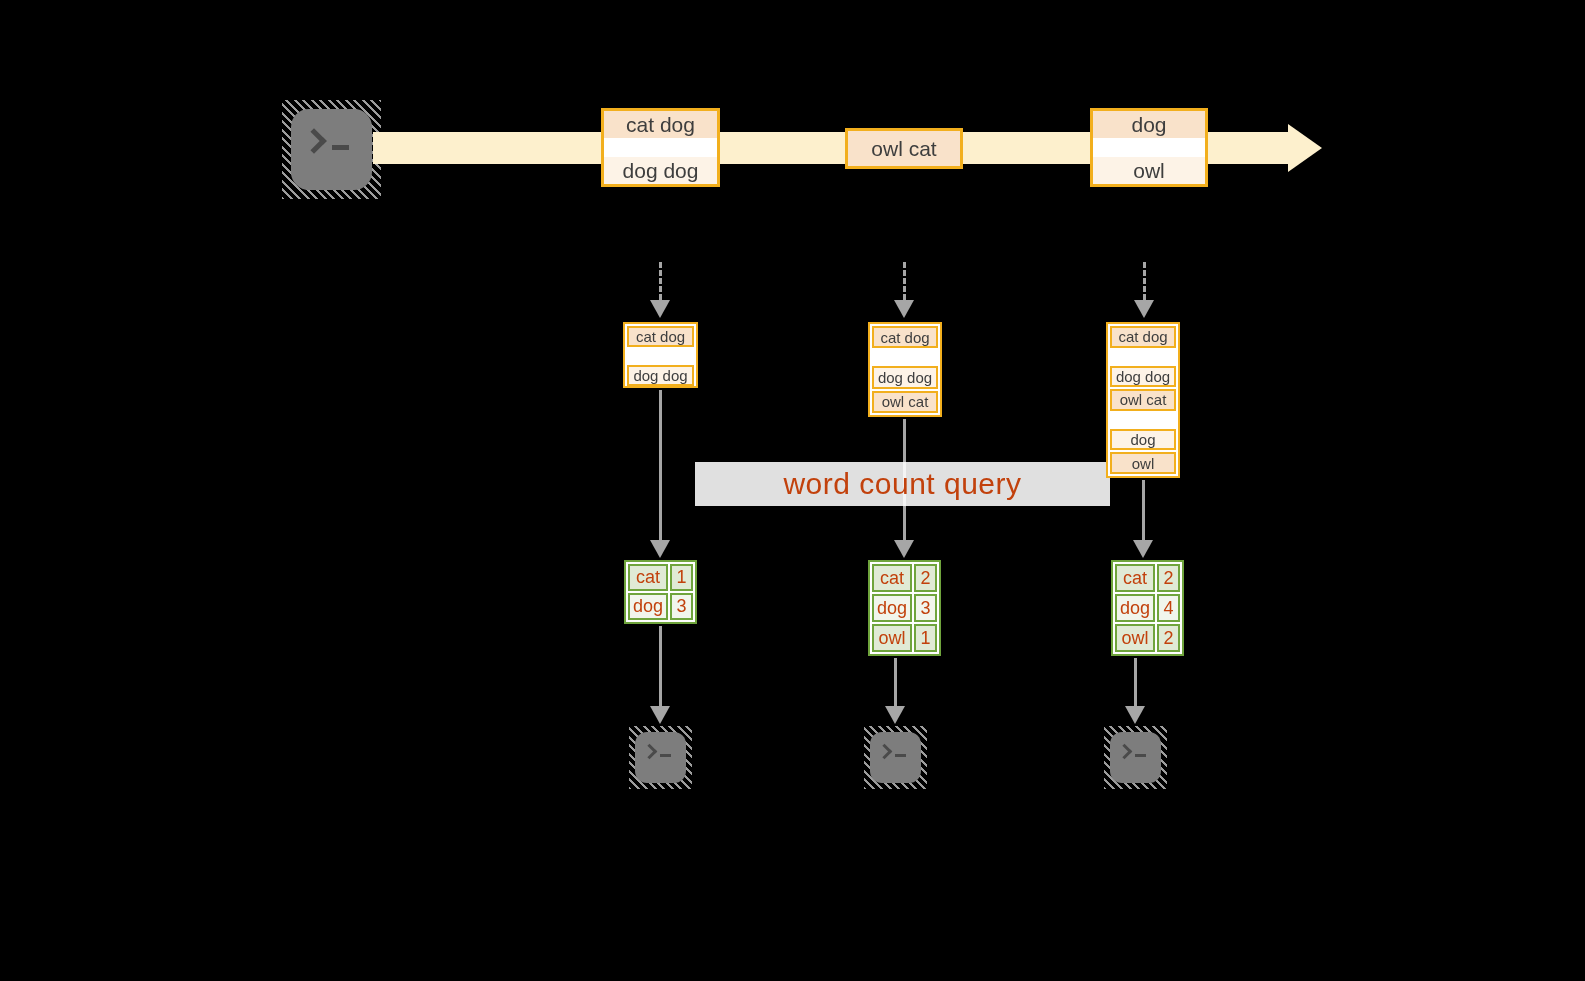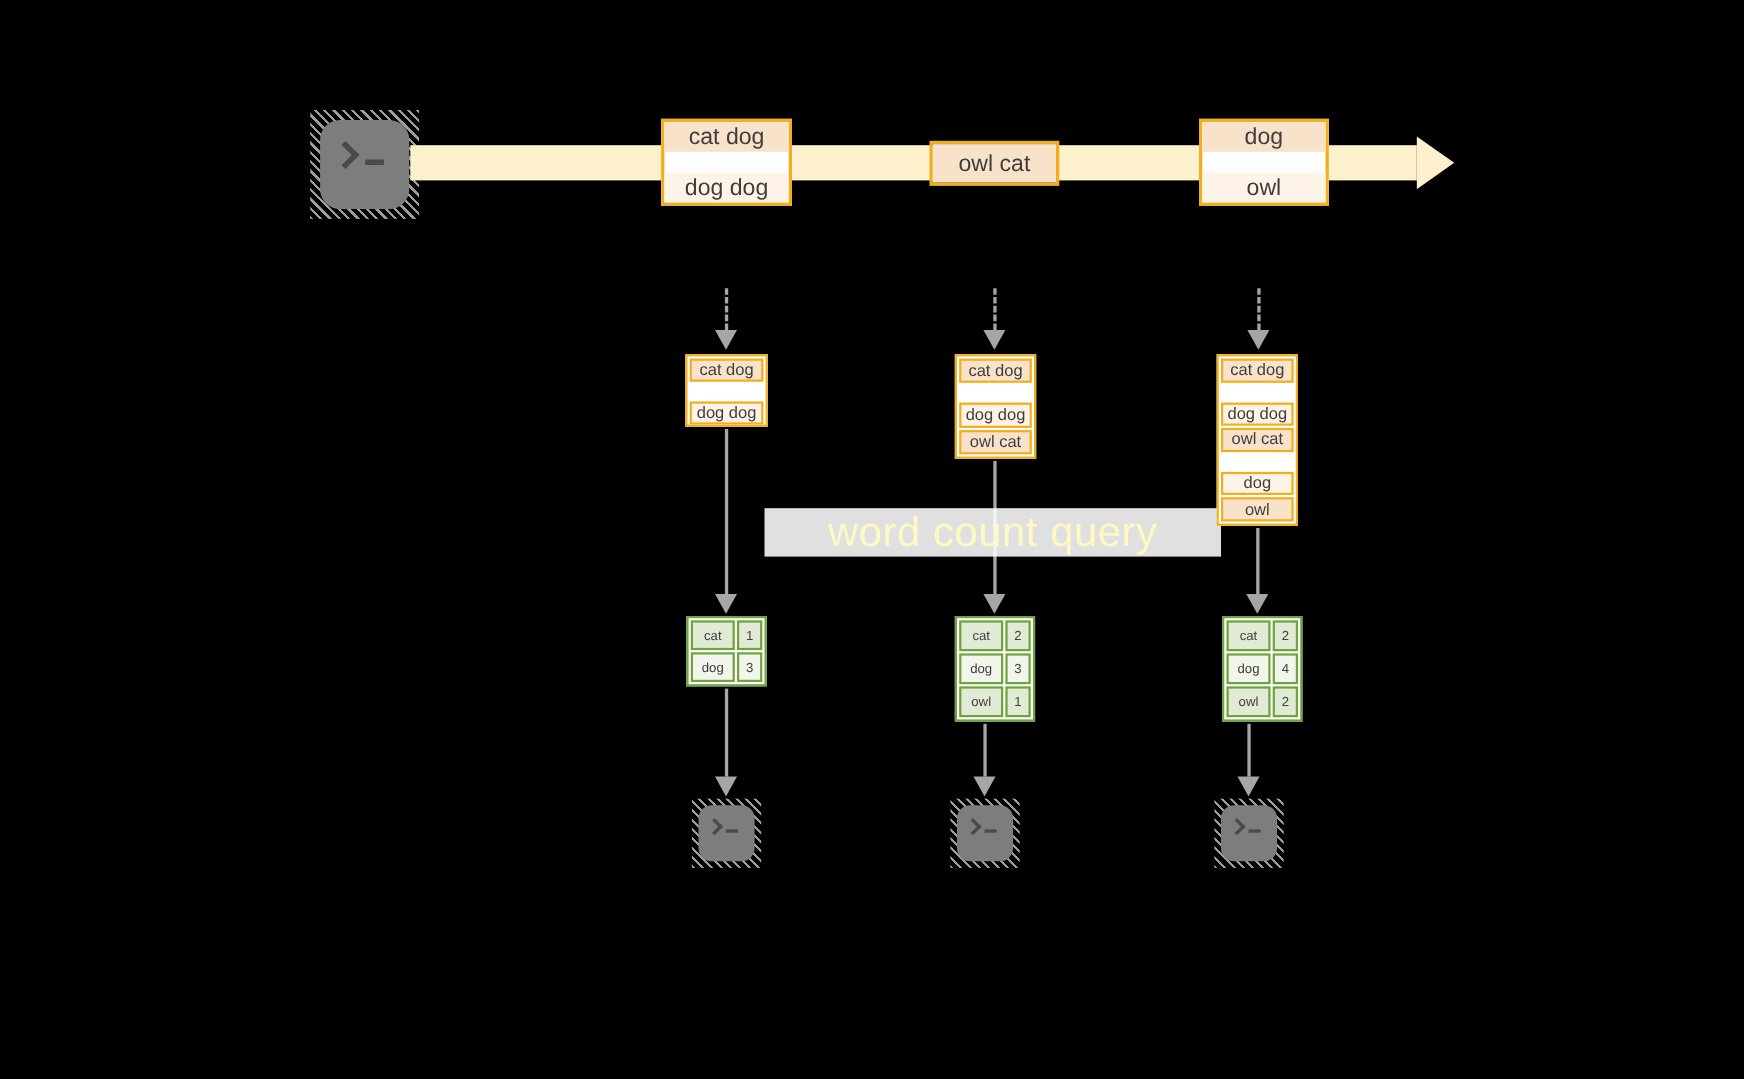--- a/index.html
+++ b/index.html
@@ -71,42 +71,42 @@
 
   
   .gtbl{
     position:absolute;z-index:3;background:#fff;border:2px solid var(--green);
     padding:2px;display:grid;grid-template-columns:1fr 23px;gap:2px;
     box-sizing:border-box;grid-auto-rows:1fr;
   }
   .gcell{
     border:2px solid var(--green);box-sizing:border-box;
     display:flex;align-items:center;justify-content:center;
-    font-size:12px;color:#404040;
+    font-size:18px;color:#c2410c;
   }
   .sage{background:var(--sage);}
   .mist{background:var(--mist);}
 
   
   .vline{position:absolute;width:3px;background:var(--arrow);z-index:1;}
   .vdash{position:absolute;width:0;border-left:3px dashed var(--arrow);z-index:1;}
   .vhead{
     position:absolute;width:0;height:0;z-index:1;
     border-left:10px solid transparent;border-right:10px solid transparent;
     border-top:18px solid var(--arrow);
   }
 
   
   .query-band{
     position:absolute;left:695px;top:462px;width:415px;height:44px;z-index:2;
     background:rgba(255,255,255,.88);
     display:flex;align-items:center;justify-content:center;
   }
   .query-band span{
-    font-size:38px;color:#fef9c3;letter-spacing:.5px;
+    font-size:30px;color:#c2410c;letter-spacing:.5px;
   }
 </style>
 </head>
 <body>
 
 <div class="canvas">
 
   <div class="abs hatch" style="left:282px;top:100px;width:99px;height:99px"></div>
   <div class="termbox" style="left:291px;top:109px;width:81px;height:81px;border-radius:18px">
     <div class="termglyph" style="left:14px;top:22px">

